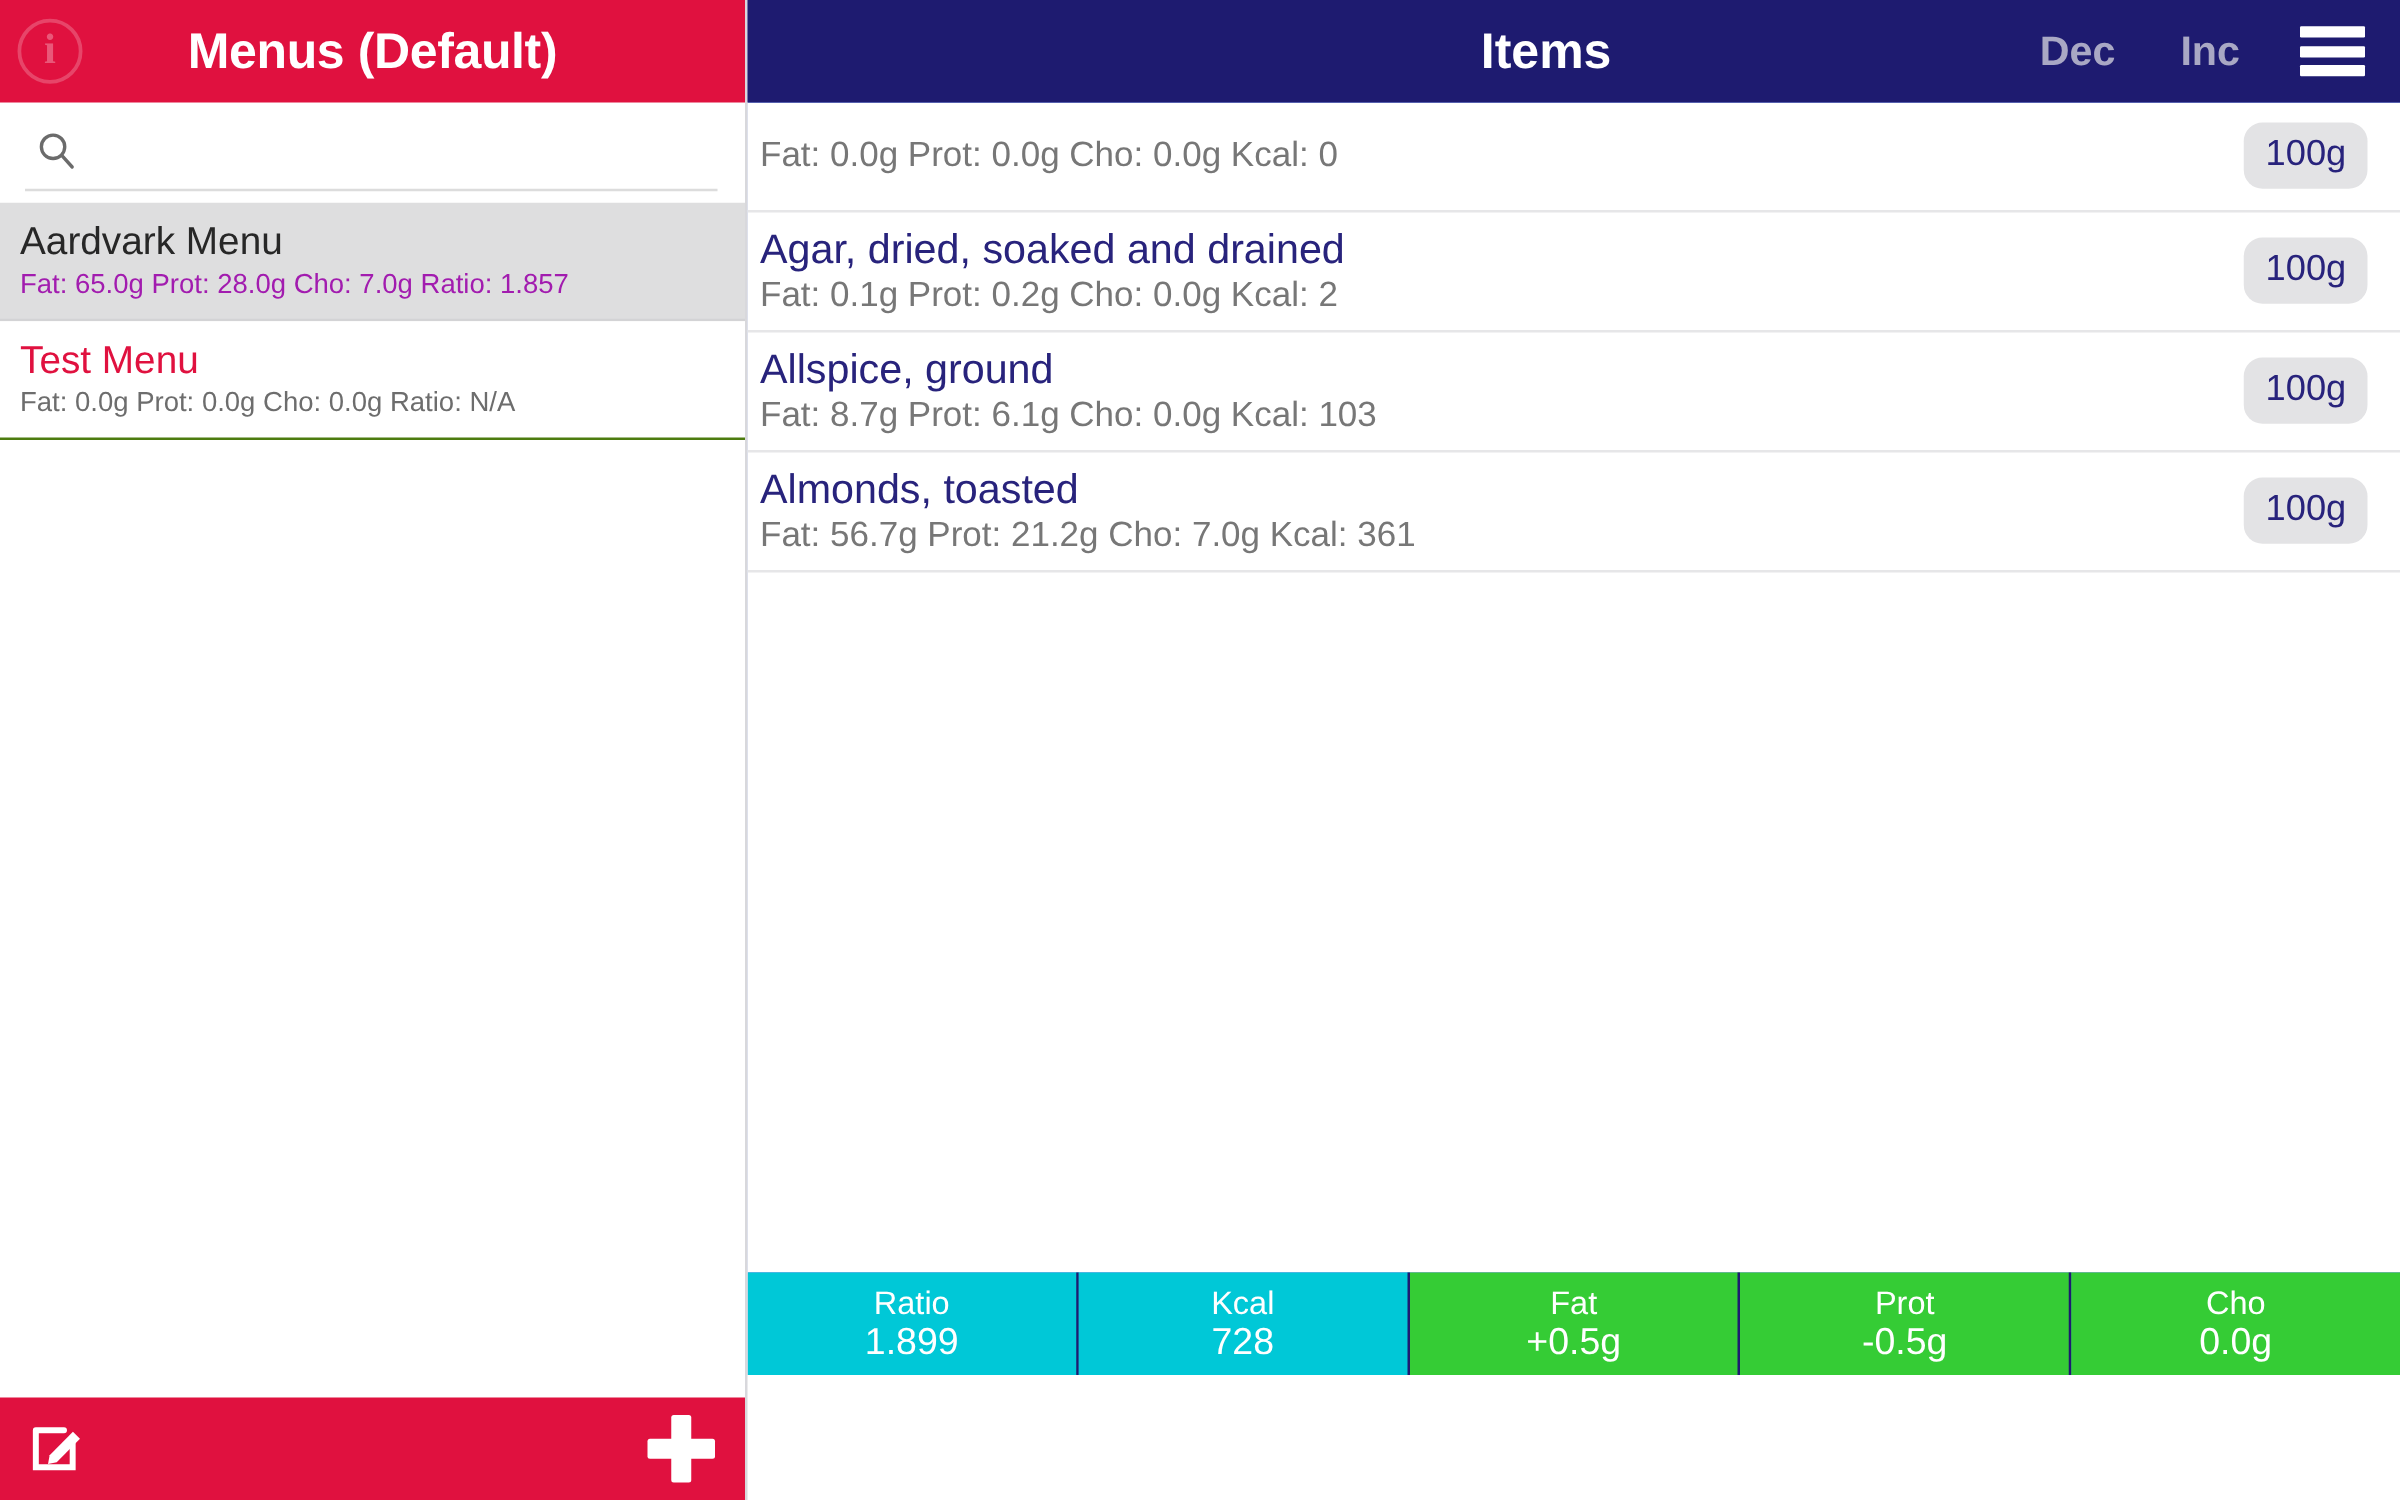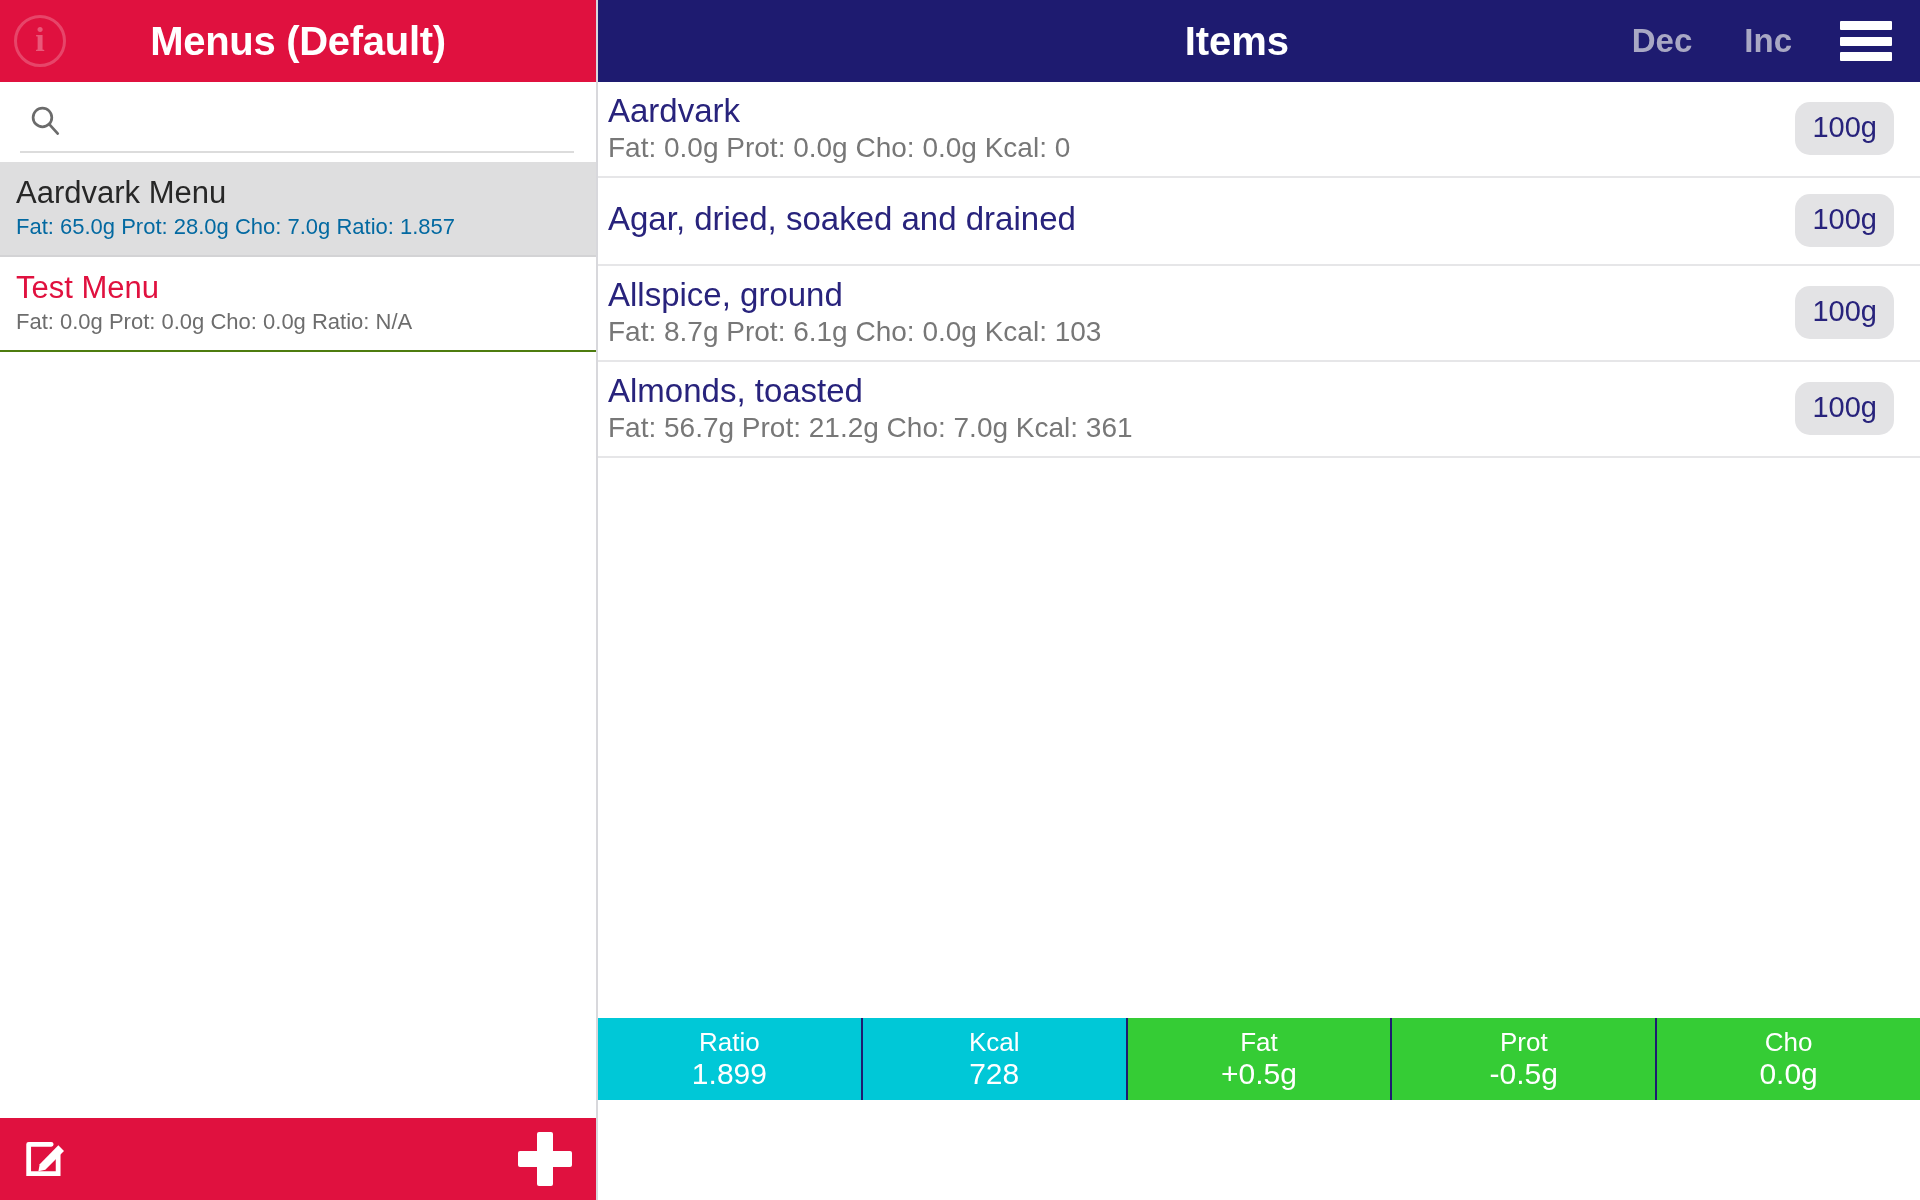--- a/index.html
+++ b/index.html
@@ -130,21 +130,21 @@
     line-height: 1.12;
     color: #272727;
     margin-bottom: 3px;
     white-space: nowrap;
   }
   .menu-row.accent .menu-row-title { color: #e0113f; }
 
   .menu-row-sub {
     font-size: 22px;
     line-height: 1.15;
-    color: #0369a1;
+    color: #a21caf;
     white-space: nowrap;
   }
   .menu-row.accent .menu-row-sub { color: #6d6d6d; }
 
   .left-footer {
     height: 82px;
     min-height: 82px;
     background: #e0113f;
     display: flex;
     align-items: center;
@@ -354,29 +354,29 @@
           <span></span>
           <span></span>
         </div>
       </div>
     </div>
 
     <div class="items-list">
 
       <div class="item-row">
         <div class="item-text">
-          <div class="item-title">Aardvark</div>
           <div class="item-sub">Fat: 0.0g Prot: 0.0g Cho: 0.0g Kcal: 0</div>
         </div>
         <div class="item-badge">100g</div>
       </div>
 
       <div class="item-row">
         <div class="item-text">
           <div class="item-title">Agar, dried, soaked and drained</div>
+          <div class="item-sub">Fat: 0.1g Prot: 0.2g Cho: 0.0g Kcal: 2</div>
         </div>
         <div class="item-badge">100g</div>
       </div>
 
       <div class="item-row">
         <div class="item-text">
           <div class="item-title">Allspice, ground</div>
           <div class="item-sub">Fat: 8.7g Prot: 6.1g Cho: 0.0g Kcal: 103</div>
         </div>
         <div class="item-badge">100g</div>

